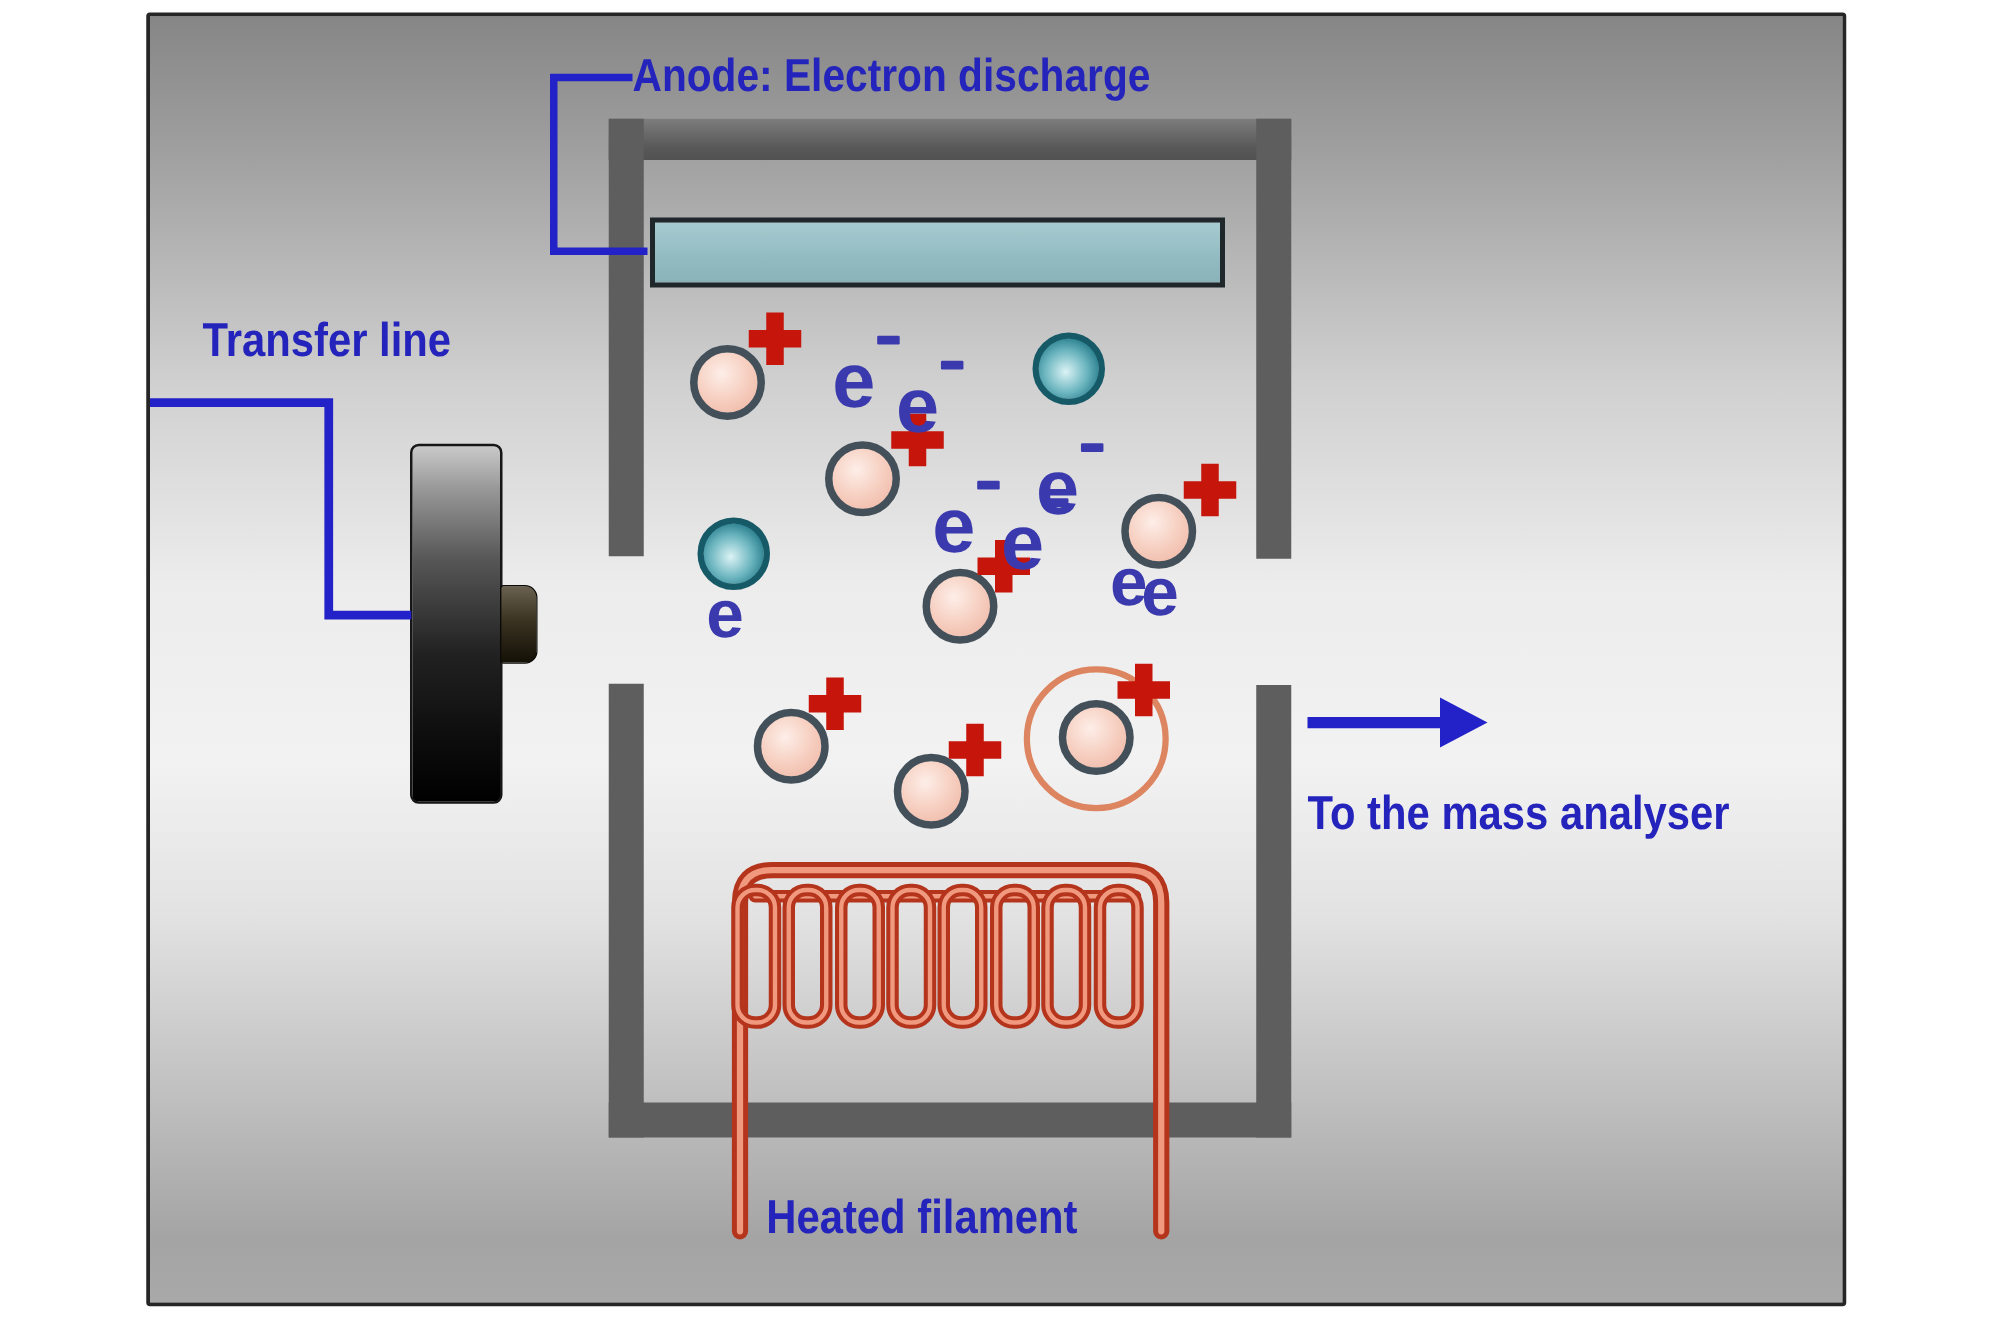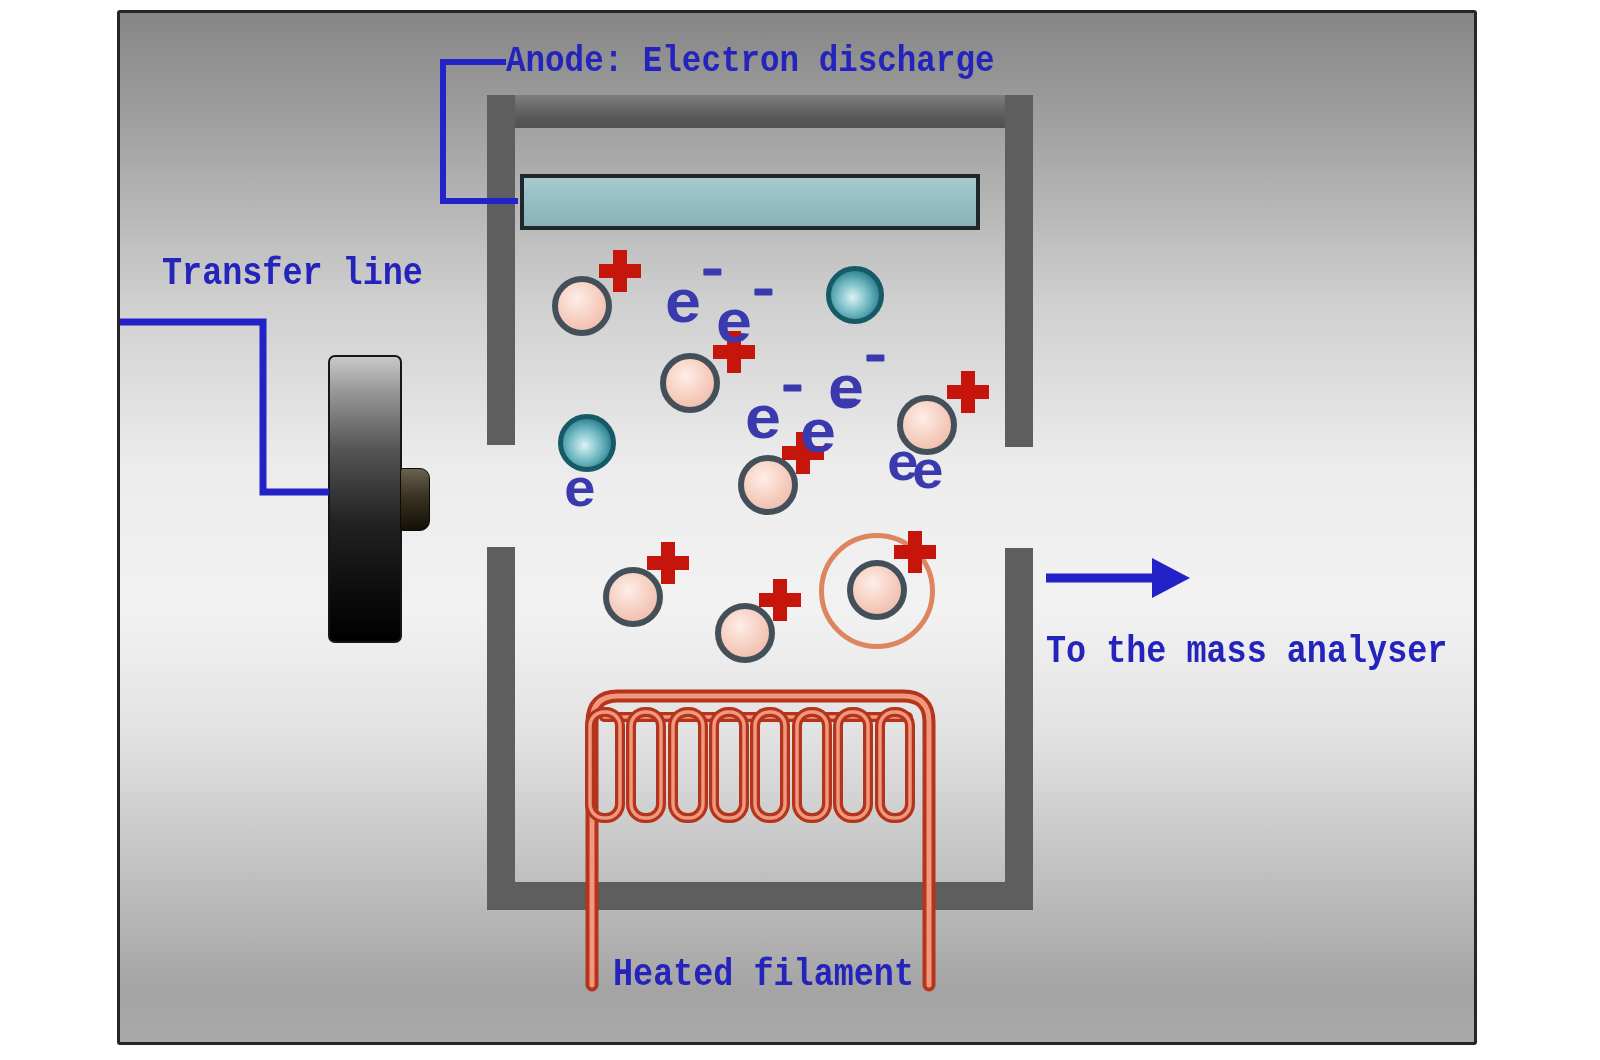--- a/index.html
+++ b/index.html
@@ -1,17 +1,17 @@
 <!DOCTYPE html>
 <html style="--label-blue: #2424bc; --electron-blue: #3a3aae; --plus-red: #c6150a; --ion-border: #43505a; --wall-gray: #5e5e5e; --ring-orange: #dd8560;"><head>
 <meta charset="utf-8">
 <style>
   html,body{margin:0;padding:0;background:#ffffff;}
   .page{position:relative;width:1600px;height:1060px;background:#ffffff;
-        font-family:Liberation Mono, monospace;overflow:hidden;}
+        font-family:Liberation Sans, sans-serif;overflow:hidden;}
   .canvas{position:absolute;left:117px;top:10px;width:1360px;height:1035px;
         box-sizing:border-box;border:3px solid #262626;border-radius:3px;
         background:linear-gradient(180deg,#868686 0%,#9e9e9e 10%,#cfcfcf 28%,
                    #ececec 44%,#f2f2f2 58%,#e2e2e2 70%,#bdbdbd 85%,#a4a4a4 95%,#a9a9a9 100%);}
   .wall{position:absolute;background:var(--wall-gray,#5e5e5e);}
   .wall-top{background:linear-gradient(180deg,#7d7d7d 0%,#585858 70%,#525252 100%);}
   .anode{position:absolute;left:520px;top:174px;width:460px;height:56px;box-sizing:border-box;
         border:4px solid #20272b;background:linear-gradient(180deg,#a6cbd0 0%,#93bcc2 55%,#8ab3b9 100%);}
   .cylinder{position:absolute;left:328px;top:355px;width:74px;height:288px;border-radius:7px;
         border:2px solid #161616;box-sizing:border-box;

